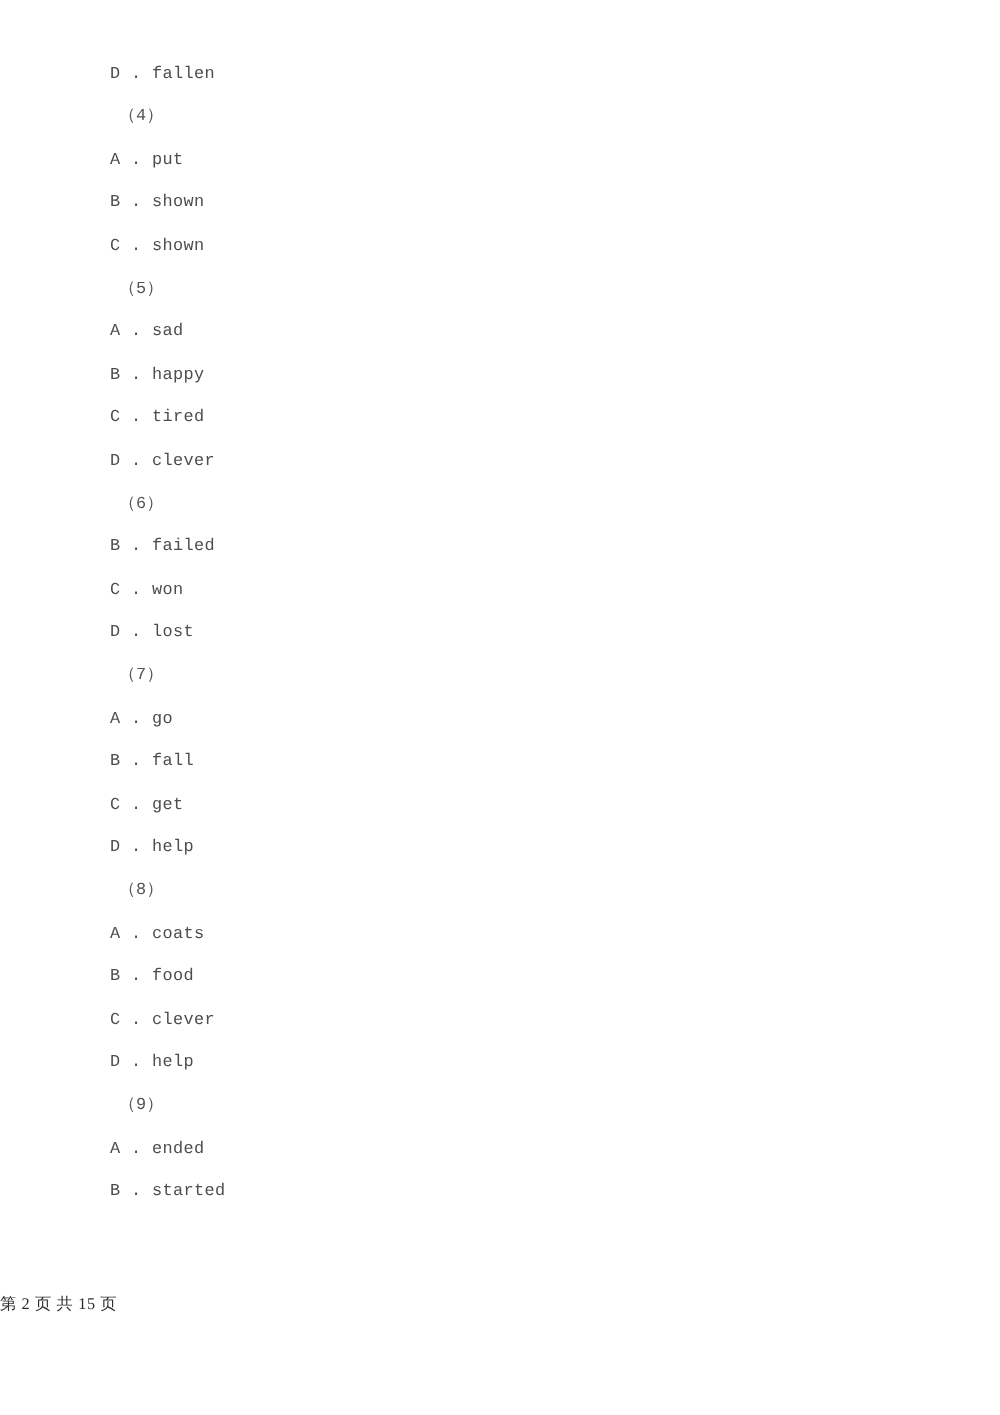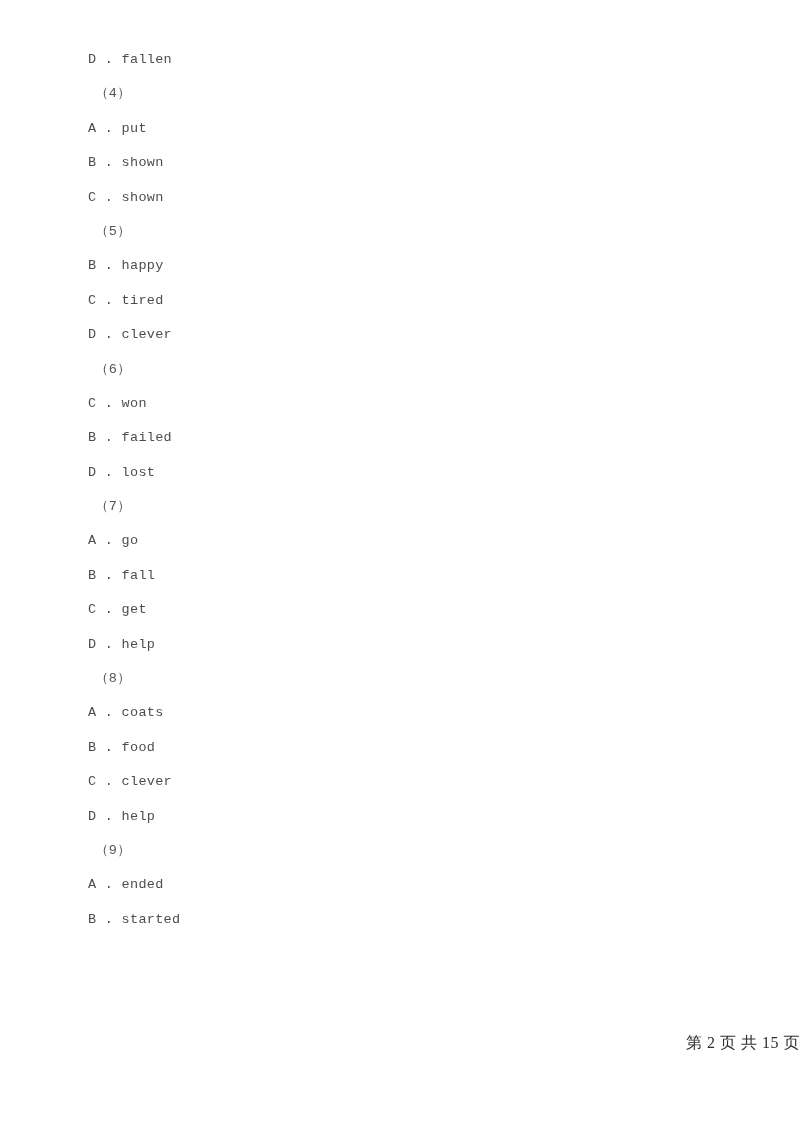--- a/index.html
+++ b/index.html
@@ -50,47 +50,48 @@
   .line.group-marker {
     padding-left: 7px;
     color: #555555;
   }
 
   .footer {
     position: absolute;
     left: 0;
     top: 1033px;
     width: 800px;
-    text-align: right;
-    font-size: 16px;
+    text-align: left;
+    font-size: 13px;
     line-height: 20px;
     color: #2e2e2e;
     white-space: pre;
     font-family: "Liberation Serif", "DejaVu Serif", serif;
     letter-spacing: 0.5px;
   }
 </style>
 </head>
 <body>
 
 <div class="page">
 
   <div class="content">
       <div class="line option">D . fallen</div>
       <div class="line group-marker">（4）</div>
       <div class="line option">A . put</div>
       <div class="line option">B . shown</div>
       <div class="line option">C . shown</div>
       <div class="line group-marker">（5）</div>
+      <div class="line option">A . sad</div>
       <div class="line option">B . happy</div>
       <div class="line option">C . tired</div>
       <div class="line option">D . clever</div>
       <div class="line group-marker">（6）</div>
+      <div class="line option">B . failed</div>
       <div class="line option">C . won</div>
-      <div class="line option">B . failed</div>
       <div class="line option">D . lost</div>
       <div class="line group-marker">（7）</div>
       <div class="line option">A . go</div>
       <div class="line option">B . fall</div>
       <div class="line option">C . get</div>
       <div class="line option">D . help</div>
       <div class="line group-marker">（8）</div>
       <div class="line option">A . coats</div>
       <div class="line option">B . food</div>
       <div class="line option">C . clever</div>

